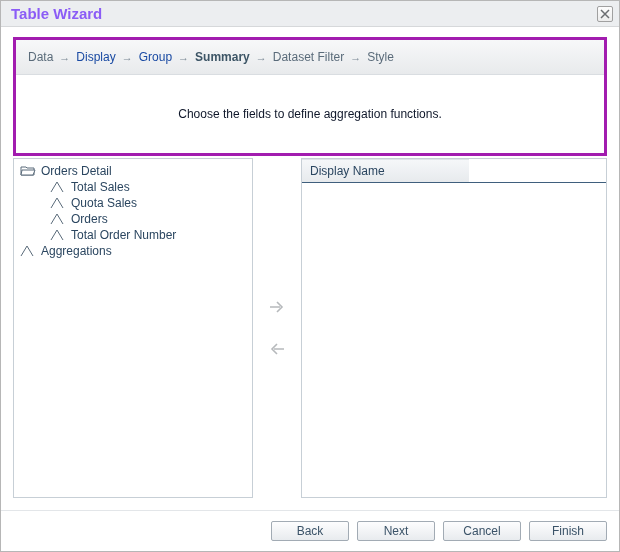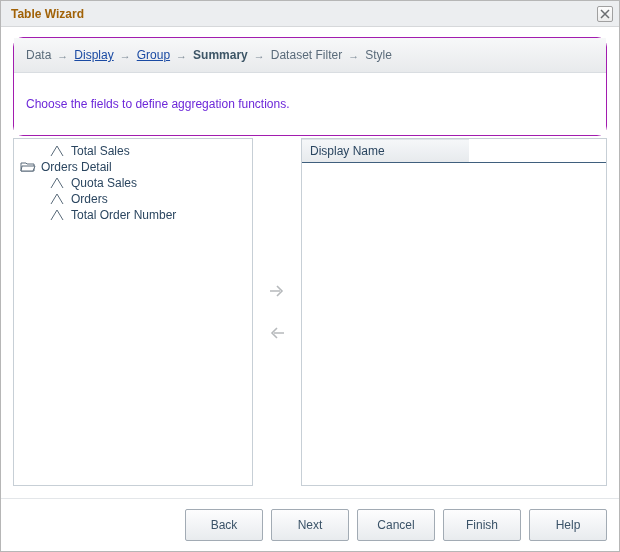--- a/index.html
+++ b/index.html
@@ -24,22 +24,22 @@
     height: 26px;
     background: #eceef0;
     border-bottom: 1px solid #d6d8da;
     display: flex;
     align-items: center;
     padding: 0 6px 0 10px;
     justify-content: space-between;
   }
   .titlebar-title {
     font-weight: bold;
-    font-size: 12px;
-    color: #a16207;
+    font-size: 15px;
+    color: #8b5cf6;
   }
   .titlebar-close {
     width: 16px;
     height: 16px;
     border: 1px solid #a0a0a0;
     border-radius: 2px;
     background: linear-gradient(#fdfdfd,#ececec);
     display: flex;
     align-items: center;
     justify-content: center;
@@ -47,52 +47,52 @@
   }
   .titlebar-close svg { display:block; }
   .content {
     flex: 1;
     padding: 10px 12px 0 12px;
     display: flex;
     flex-direction: column;
     min-height: 0;
   }
   .crumb-box {
-    border: 1px solid #a21caf;
-    border-radius: 10px;
+    border: 3px solid #a21caf;
+    border-radius: 0;
+    text-align: center;
   }
   .crumb-strip {
     background: linear-gradient(#f7f8f9,#e8eaec);
     padding: 10px 12px;
     border-bottom: 1px solid #d9dde1;
     display: flex;
     align-items: center;
     gap: 6px;
     flex-wrap: wrap;
     color: #496273;
   }
   .crumb-link {
     color: #1a4aa3;
-    text-decoration: underline;
     cursor: pointer;
   }
   .crumb-plain {
     color: #5a6b7a;
   }
   .crumb-bold {
     font-weight: bold;
     color: #3d5566;
   }
   .crumb-arrow {
     color: #7a8894;
     font-size: 11px;
   }
   .instruction {
-    padding: 24px 12px;
-    color: #6d28d9;
+    padding: 32px 12px;
+    color: #0f172a;
     background:#fff;
   }
   .section-bar {
     display: flex;
     align-items: center;
     margin-top: 8px;
     padding: 0 2px;
     color: #2b4660;
   }
   .section-bar .label { flex: 1; }
@@ -171,21 +171,21 @@
   .table-body { flex:1; }
   .footer {
     border-top: 1px solid #e3e6e9;
     padding: 10px 12px;
     display: flex;
     justify-content: flex-end;
     gap: 8px;
   }
   .btn {
     min-width: 78px;
-    height: 32px;
+    height: 20px;
     border: 1px solid #a2abb4;
     border-radius: 2px;
     background: linear-gradient(#fdfdfe,#e8ebee);
     color: #3b5368;
     font-size: 12px;
     cursor: pointer;
     padding: 0 8px;
   }
 </style>
 </head>
@@ -219,60 +219,68 @@
         <span class="crumb-plain">Style</span>
       </div>
       <div class="instruction">Choose the fields to define aggregation functions.</div>
     </div>
 
 
     <div class="main-grid">
 
       <div class="panel">
         <div class="tree">
-          <div class="tree-row ind2">
-            <span class="tree-icon">
-              <svg width="14" height="12" viewBox="0 0 14 12">
-                  <path d="M1 11 L7 1 L13 11" fill="none" stroke="#5a6b7a" stroke-width="1"></path>
-                </svg>
-            </span>
-            <span>Total Sales</span>
-          </div>
           <div class="tree-row ind1">
             <span class="tree-icon">
               <svg width="16" height="12" viewBox="0 0 16 12">
                   <path d="M1 2 L6 2 L7 3 L14 3 L14 10 L1 10 Z" fill="none" stroke="#5a6b7a" stroke-width="1"></path>
                   <path d="M2 5 L15 5 L13 10 L1 10 Z" fill="#fff" stroke="#5a6b7a" stroke-width="1"></path>
                 </svg>
             </span>
             <span>Orders Detail</span>
           </div>
           <div class="tree-row ind2">
             <span class="tree-icon">
               <svg width="14" height="12" viewBox="0 0 14 12">
                   <path d="M1 11 L7 1 L13 11" fill="none" stroke="#5a6b7a" stroke-width="1"></path>
                 </svg>
             </span>
+            <span>Total Sales</span>
+          </div>
+          <div class="tree-row ind2">
+            <span class="tree-icon">
+              <svg width="14" height="12" viewBox="0 0 14 12">
+                  <path d="M1 11 L7 1 L13 11" fill="none" stroke="#5a6b7a" stroke-width="1"></path>
+                </svg>
+            </span>
             <span>Quota Sales</span>
           </div>
           <div class="tree-row ind2">
             <span class="tree-icon">
               <svg width="14" height="12" viewBox="0 0 14 12">
                   <path d="M1 11 L7 1 L13 11" fill="none" stroke="#5a6b7a" stroke-width="1"></path>
                 </svg>
             </span>
             <span>Orders</span>
           </div>
           <div class="tree-row ind2">
             <span class="tree-icon">
               <svg width="14" height="12" viewBox="0 0 14 12">
                   <path d="M1 11 L7 1 L13 11" fill="none" stroke="#5a6b7a" stroke-width="1"></path>
                 </svg>
             </span>
             <span>Total Order Number</span>
+          </div>
+          <div class="tree-row ind1">
+            <span class="tree-icon">
+              <svg width="14" height="12" viewBox="0 0 14 12">
+                  <path d="M1 11 L7 1 L13 11" fill="none" stroke="#5a6b7a" stroke-width="1"></path>
+                </svg>
+            </span>
+            <span>Aggregations</span>
           </div>
         </div>
       </div>
 
       <div class="shuttle">
         <div class="shuttle-btn">
           <svg width="18" height="14" viewBox="0 0 18 14">
             <path d="M2 7 L12 7 M9 2 L14 7 L9 12" fill="none" stroke="#b6b9bc" stroke-width="1.6"></path>
           </svg>
         </div>
@@ -293,16 +301,15 @@
     </div>
 
     <div style="height:12px"></div>
   </div>
 
   <div class="footer">
     <button class="btn">Back</button>
     <button class="btn">Next</button>
     <button class="btn">Cancel</button>
     <button class="btn">Finish</button>
-    <button class="btn">Help</button>
   </div>
 
 </div>
 
 </body></html>

